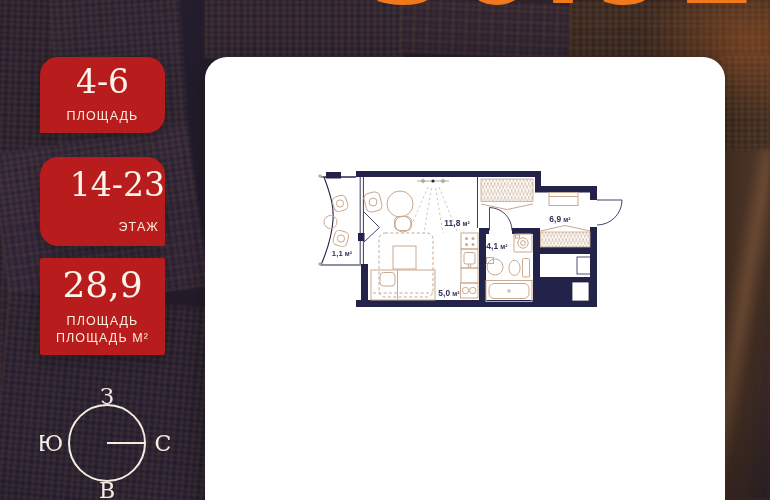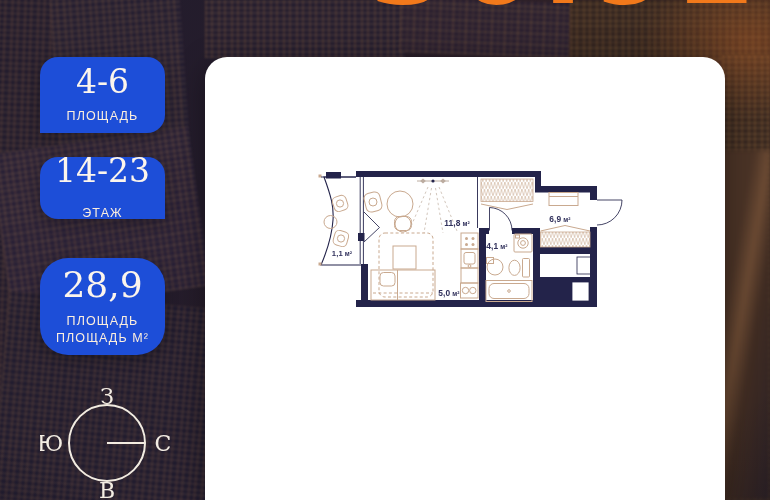--- a/index.html
+++ b/index.html
@@ -29,28 +29,28 @@
   
   .panel{
     position:absolute;left:205px;top:57px;width:520px;height:443px;
     background:#ffffff;border-radius:22px 22px 0 0;
     box-shadow:0 6px 30px rgba(0,0,0,.35);
   }
   .plan-svg{position:absolute;left:95px;top:95px;width:350px;height:162px;}
 
   
   .card{
-    position:absolute;left:40px;width:125px;background:#1d4ed8;
+    position:absolute;left:40px;width:125px;background:#b91c1c;
     color:#fcf5ec;display:flex;flex-direction:column;align-items:center;
     justify-content:center;text-align:center;
     box-shadow:0 4px 14px rgba(0,0,0,.25);
   }
   .card1{top:57px;height:76px;border-radius:18px 18px 18px 0;gap:10px;}
-  .card2{top:157px;height:62px;border-radius:18px 18px 0 18px;gap:18px;}
-  .card3{top:258px;height:97px;border-radius:28px;gap:10px;}
+  .card2{top:157px;height:89px;border-radius:18px 18px 0 18px;gap:18px;align-items:flex-end;}
+  .card3{top:258px;height:97px;border-radius:2px;gap:10px;}
   .card-value{font-family:"DejaVu Serif",serif;font-weight:400;font-size:33px;line-height:1;}
   .card3 .card-value{font-size:36px;}
   .card-label{font-size:12.5px;letter-spacing:1.1px;line-height:1.3;color:#fbeede;
     padding:0 6px;}
 
   
   .compass{position:absolute;left:40px;top:376px;width:140px;height:124px;}
   .compass text{font-family:"DejaVu Serif",serif;font-size:22px;fill:#f3ede3;}
 
   

